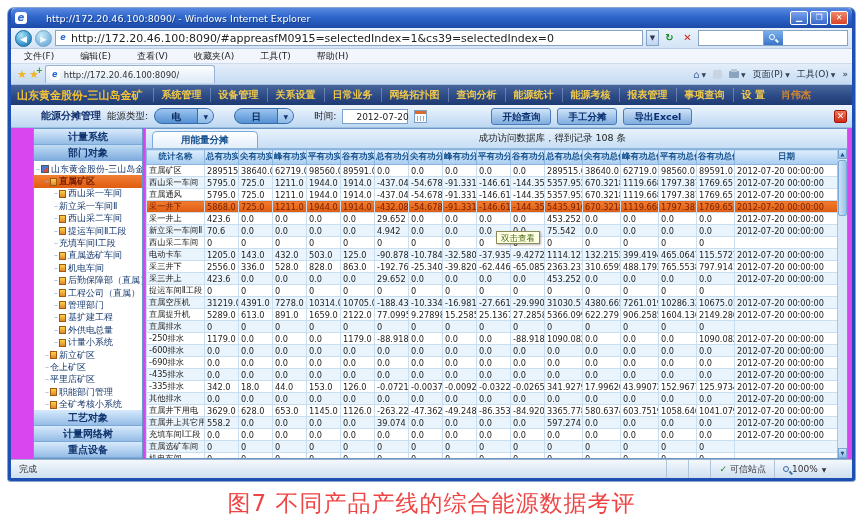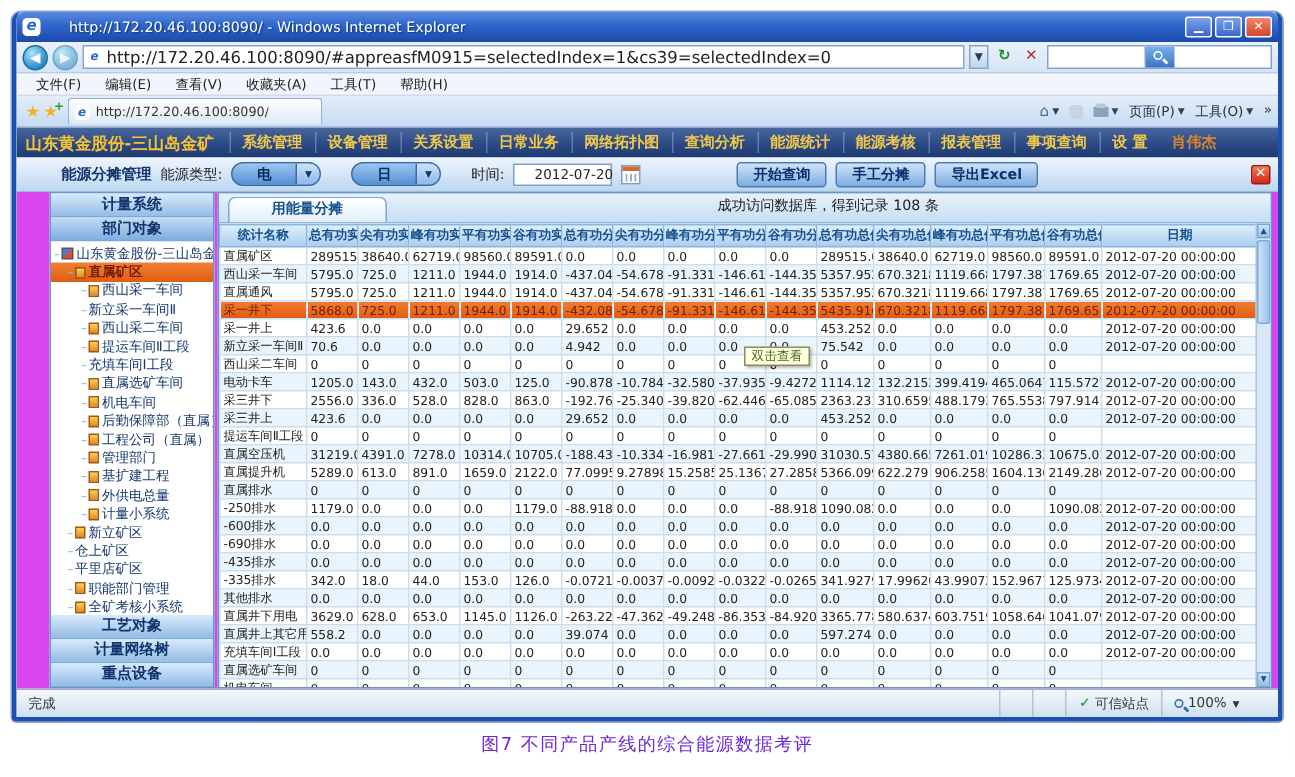--- a/index.html
+++ b/index.html
@@ -39,21 +39,21 @@
   .refresh { color:#1a8a2a; } .stopx { color:#cc2418; }
   .searchbox { width:150px; height:16px; background:#fff; border:1px solid #88a4c4; display:flex; align-items:center;flex-direction:column; }
   .searchbox .ph { flex:1; font-size:8.5px; color:#9a9a9a; padding:0 4px; white-space:nowrap; overflow:hidden; }
   .magbtn { width:20px; height:16px; background:linear-gradient(180deg,#7ab0ec,#3a74c8);
             border-left:1px solid #88a4c4; position:relative; }
   .mag { position:absolute; left:5px; top:3px; width:6px; height:6px; border:1.5px solid #fff; border-radius:50%; }
   .mag::after { content:""; position:absolute; left:5px; top:5px; width:4px; height:1.5px; background:#fff; transform:rotate(45deg); }
 
   
   .menurow { height:15px; background:#f2f6fc; border-bottom:1px solid #cdddee; display:flex;
-             align-items:center; padding:0 6px; gap:2px; }
+             align-items:center; padding:0 6px; gap:12px; }
   .menu-item { font-size:9px; color:#222; padding:0 7px; }
 
   
   .tabrow { height:21px; background:linear-gradient(180deg,#e4eefa,#c6dbf2); border-bottom:1px solid #a8c0dc;
             display:flex; align-items:center; padding:0 4px; }
   .star { color:#f0b428; font-size:11px; margin:0 2px; }
   .star-add { color:#f0b428; font-size:11px; position:relative; margin-right:6px; }
   .star-add::after { content:"+"; position:absolute; right:-4px; top:-2px; color:#2a9a2a; font-size:8px; font-weight:bold; }
   .tab { height:18px; width:170px; background:linear-gradient(180deg,#fdfefe,#dcE9f6); border:1px solid #98b4d4;
          border-bottom:none; border-radius:3px 3px 0 0; display:flex; align-items:center; padding:0 4px; }
@@ -148,22 +148,22 @@
   
   .statusbar { height:19px; background:linear-gradient(180deg,#f4f8fd,#cfe0f0); border-top:1px solid #98b4cc;
                display:flex; align-items:center; font-size:9px; color:#333; }
   .sb-left { flex:1; padding-left:8px; }
   .sb-cell { border-left:1px solid #b0c4d8; height:100%; display:flex; align-items:center; padding:0 8px; white-space:nowrap; }
   .sb-cell.empty { width:22px; padding:0; }
   .check { color:#1a8a1a; font-weight:bold; margin-right:3px; }
   .zoomico { display:inline-block; width:6px; height:6px; border:1.5px solid #3a6aa8; border-radius:50%; position:relative; margin-right:3px; }
   .zoomico::after { content:""; position:absolute; left:5px; top:5px; width:4px; height:1.5px; background:#3a6aa8; transform:rotate(45deg); }
 
-  .caption { position:absolute; left:0; right:0; top:488px; text-align:center; font-size:12px;
-             color:#6d28d9; letter-spacing:1px; }
+  .caption { position:absolute; left:0; right:0; top:488px; text-align:center; font-size:23px;
+             color:#ef4444; letter-spacing:1px; }
 </style>
 </head>
 <body>
 
 <div class="stage">
   <div class="win">
 
     <div class="titlebar">
       <span class="ie-ico">e</span>
       <span class="title-text">http://172.20.46.100:8090/ - Windows Internet Explorer</span>

